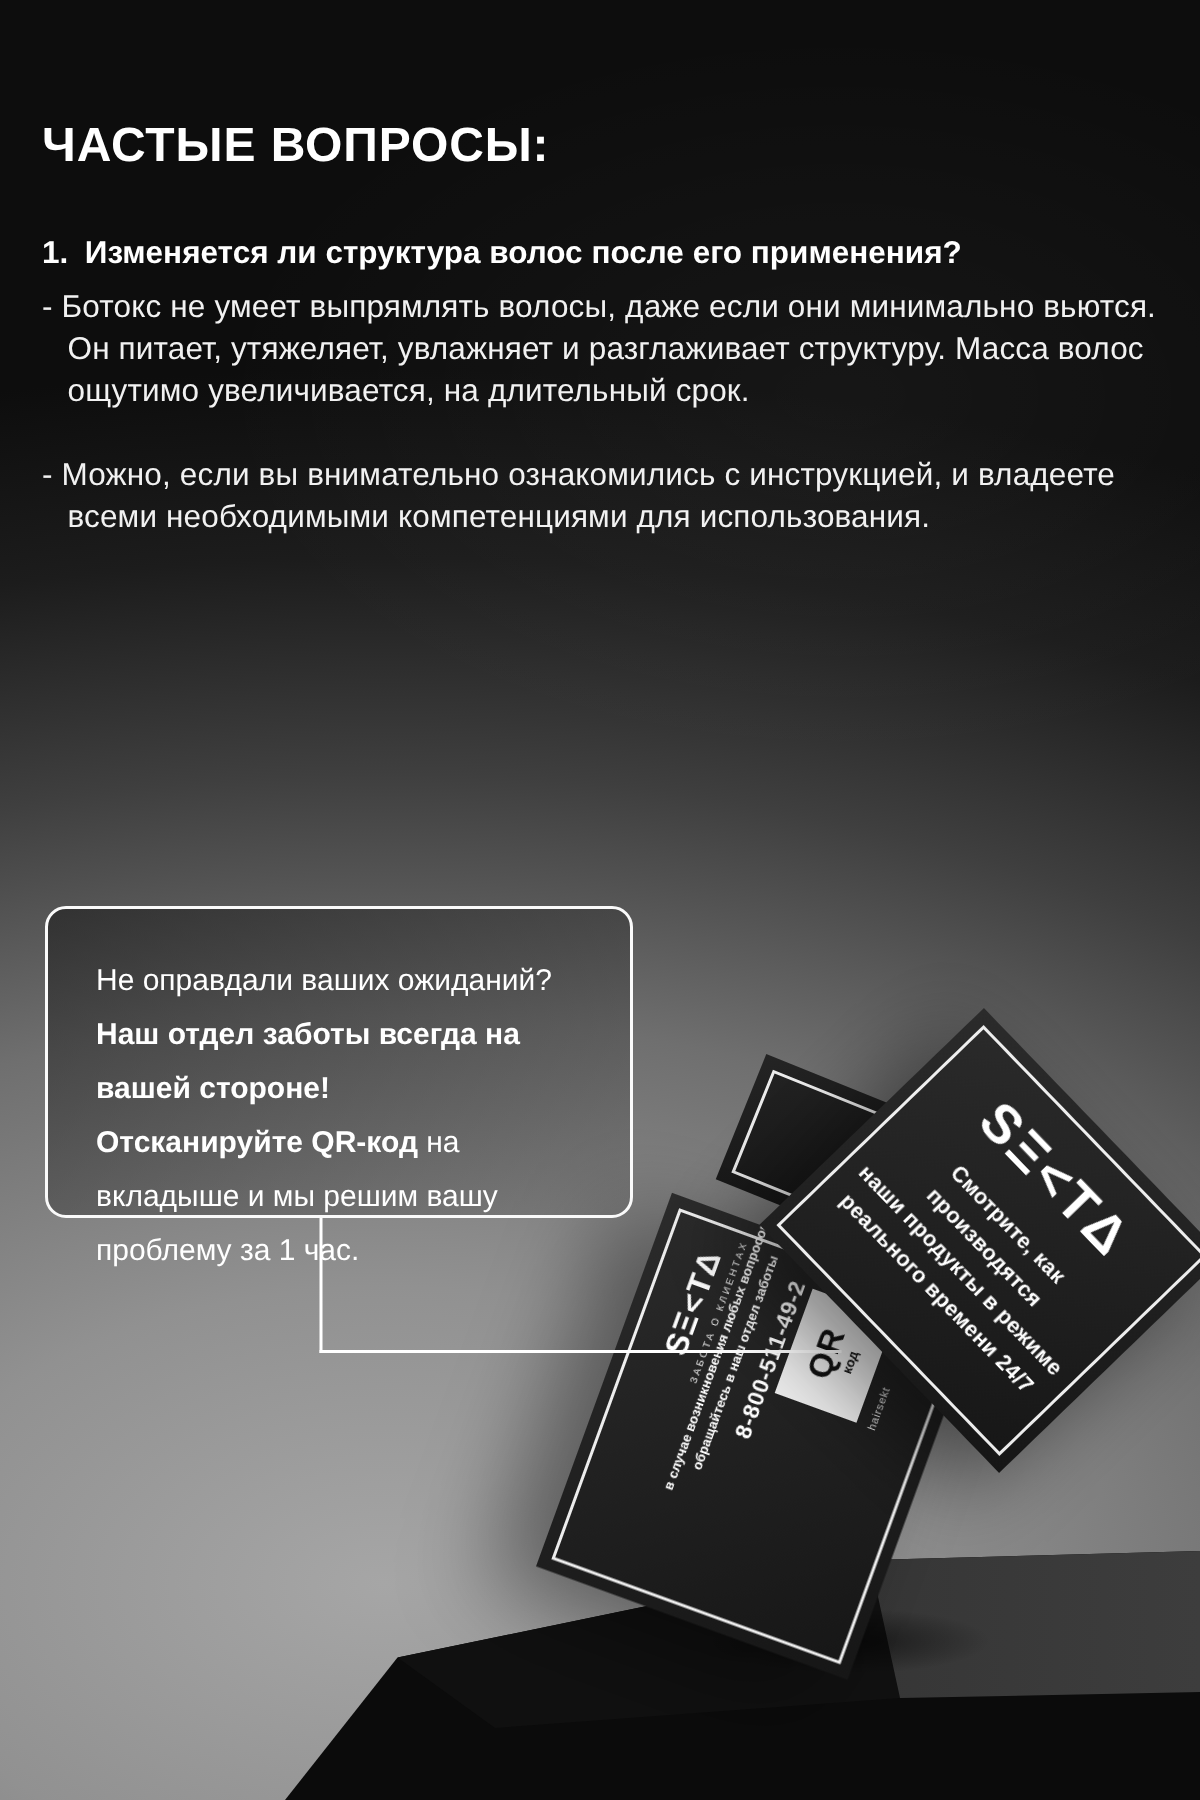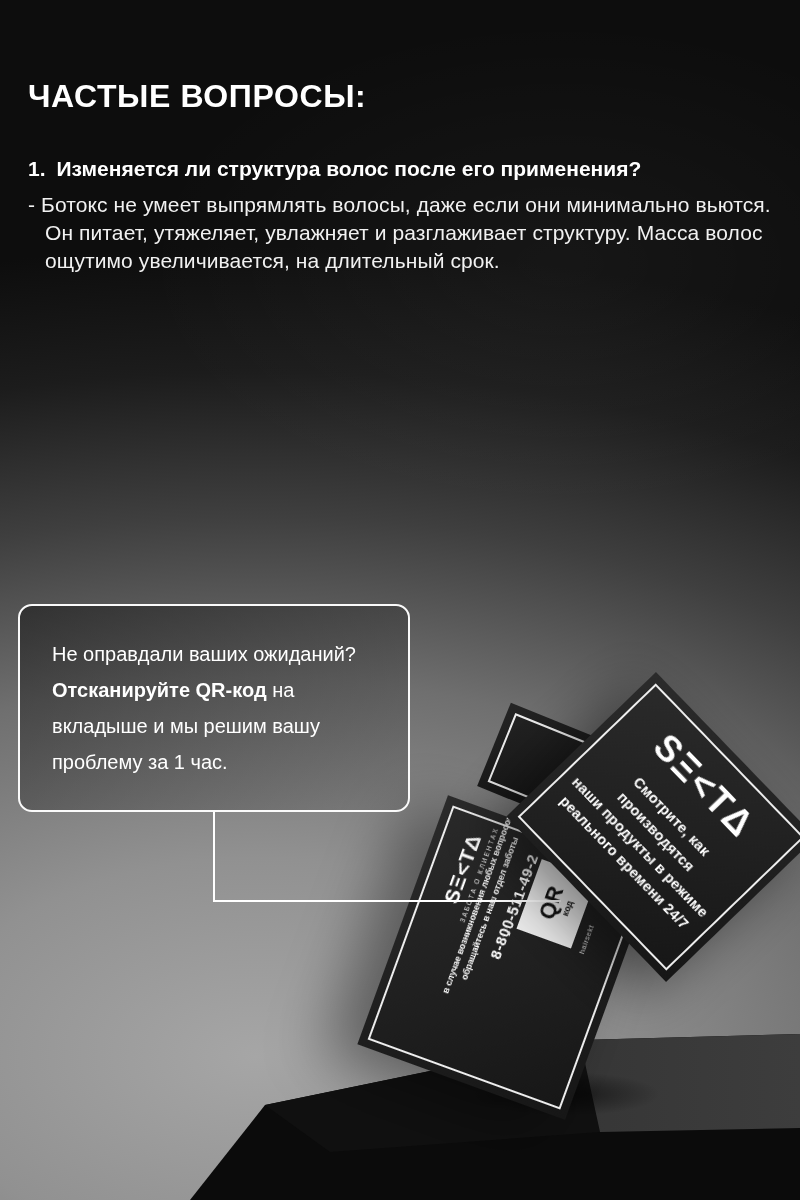--- a/index.html
+++ b/index.html
@@ -12,21 +12,21 @@
   }
   
   .faq{position:absolute;left:28px;top:78px;width:748px;color:#fff;}
   .faq h1{margin:0 0 42px 0;font-size:32px;font-weight:800;letter-spacing:.6px;}
   .faq-item{margin-bottom:28px;margin-top:24px;}
   .question{font-size:21px;font-weight:700;margin-bottom:10px;}
   .q-num{margin-right:11px;}
   .answer{font-size:21px;font-weight:400;line-height:28px;color:#f1f1f1;
           padding-left:17px;text-indent:-17px;letter-spacing:.1px;}
   
-  .callout{position:absolute;left:18px;top:604px;width:392px;height:208px;
+  .callout{position:absolute;left:30px;top:604px;width:392px;height:208px;
     box-sizing:border-box;border:2px solid #fafafa;border-radius:14px;
     background:linear-gradient(150deg,rgba(22,22,22,.55),rgba(90,90,90,.28));
     padding:30px 24px 0 32px;color:#fff;font-size:20px;line-height:36px;z-index:5;}
   .callout .b{font-weight:700;}
   .conn{position:absolute;background:#fff;z-index:3;}
   .conn.v{left:213px;top:812px;width:2px;height:90px;}
   .conn.h{left:213px;top:900px;width:348px;height:2px;}
   
   .ped{position:absolute;inset:0;}
   .ped-base{background:#0b0b0b;
@@ -78,20 +78,21 @@
       <div class="question">
         <span class="q-num">1.</span><span>Изменяется ли структура волос после его применения?</span>
       </div>
       <div class="answer">- Ботокс не умеет выпрямлять волосы, даже если они минимально вьются. Он питает, утяжеляет, увлажняет и разглаживает структуру. Масса волос ощутимо увеличивается, на длительный срок.</div>
     </div>
 
     <div class="faq-item">
     </div>
 
     <div class="faq-item">
+      <div class="answer">- Можно, если вы внимательно ознакомились с инструкцией, и владеете всеми необходимыми компетенциями для использования.</div>
     </div>
   </div>
 
   <div class="ped ped-base"></div>
   <div class="ped ped-wedge"></div>
   <div class="ped ped-top"></div>
   <div class="tip-shadow"></div>
 
   <div class="card card-back-sliver"></div>
 
@@ -123,16 +124,17 @@
       <div class="front-text">
         <div>Смотрите, как производятся</div>
         <div>наши продукты в режиме</div>
         <div>реального времени 24/7</div>
       </div>
     </div>
   </div>
 
   <div class="callout">
     <div>Не оправдали ваших ожиданий?</div>
+    <div class="b">Наш отдел заботы всегда на вашей стороне!</div>
     <div><span class="b">Отсканируйте QR-код</span><span> на вкладыше и мы решим вашу проблему за 1 час.</span></div>
   </div>
 
 </div>
 
 </body></html>

